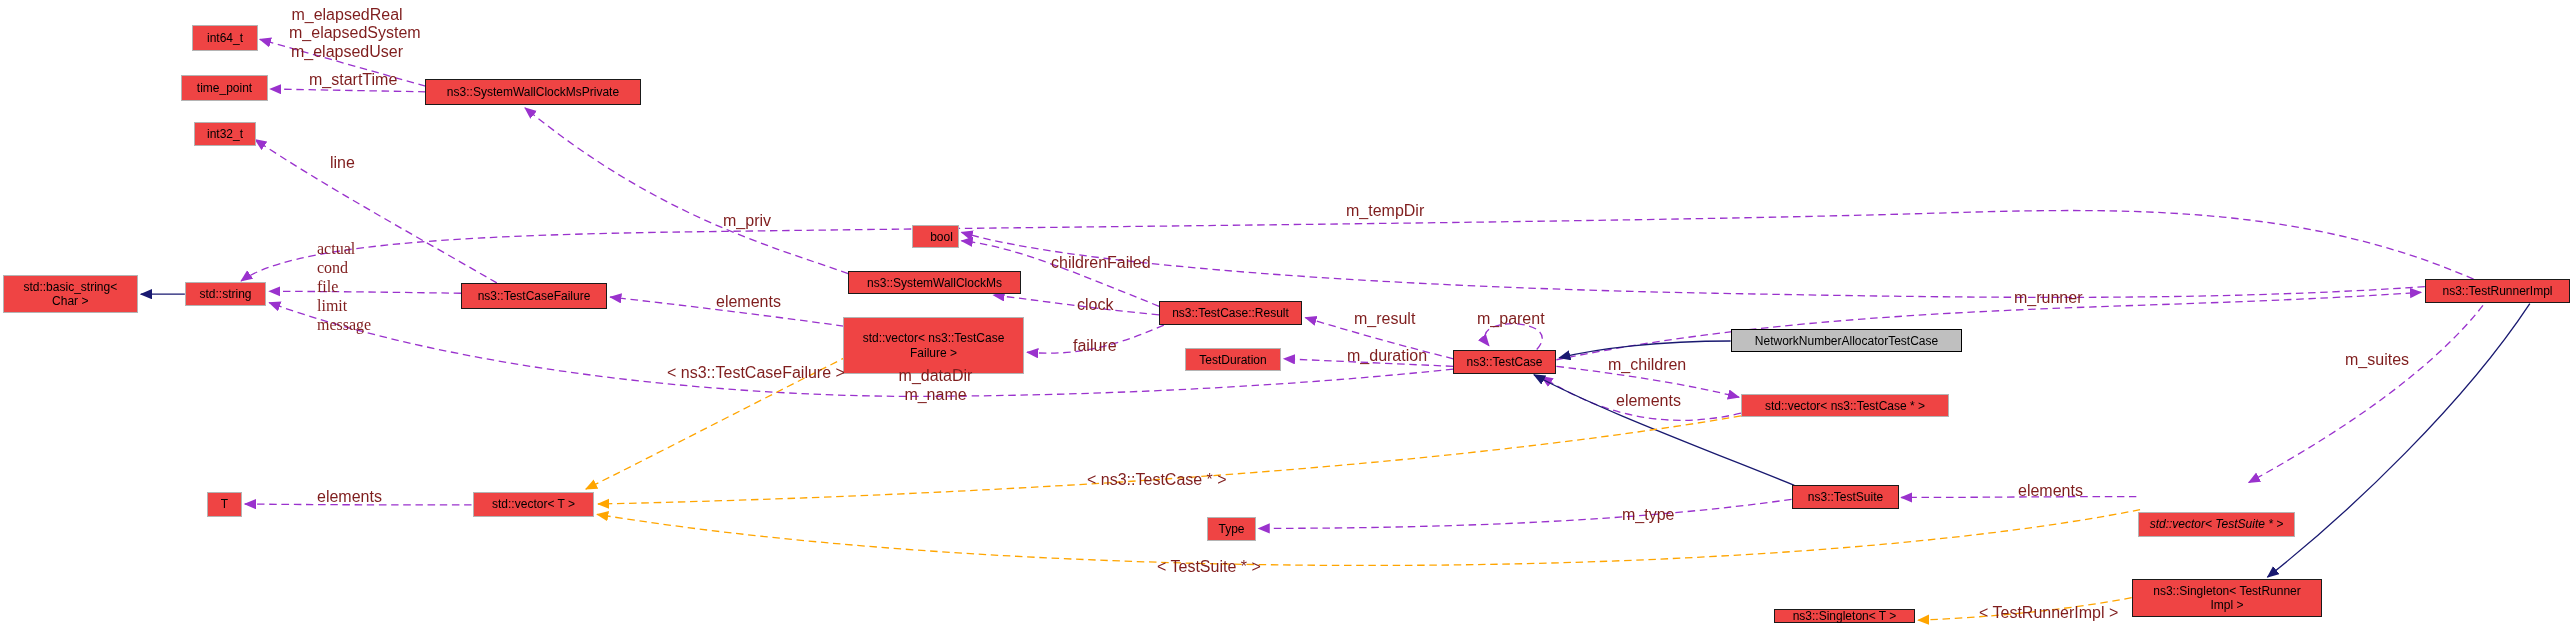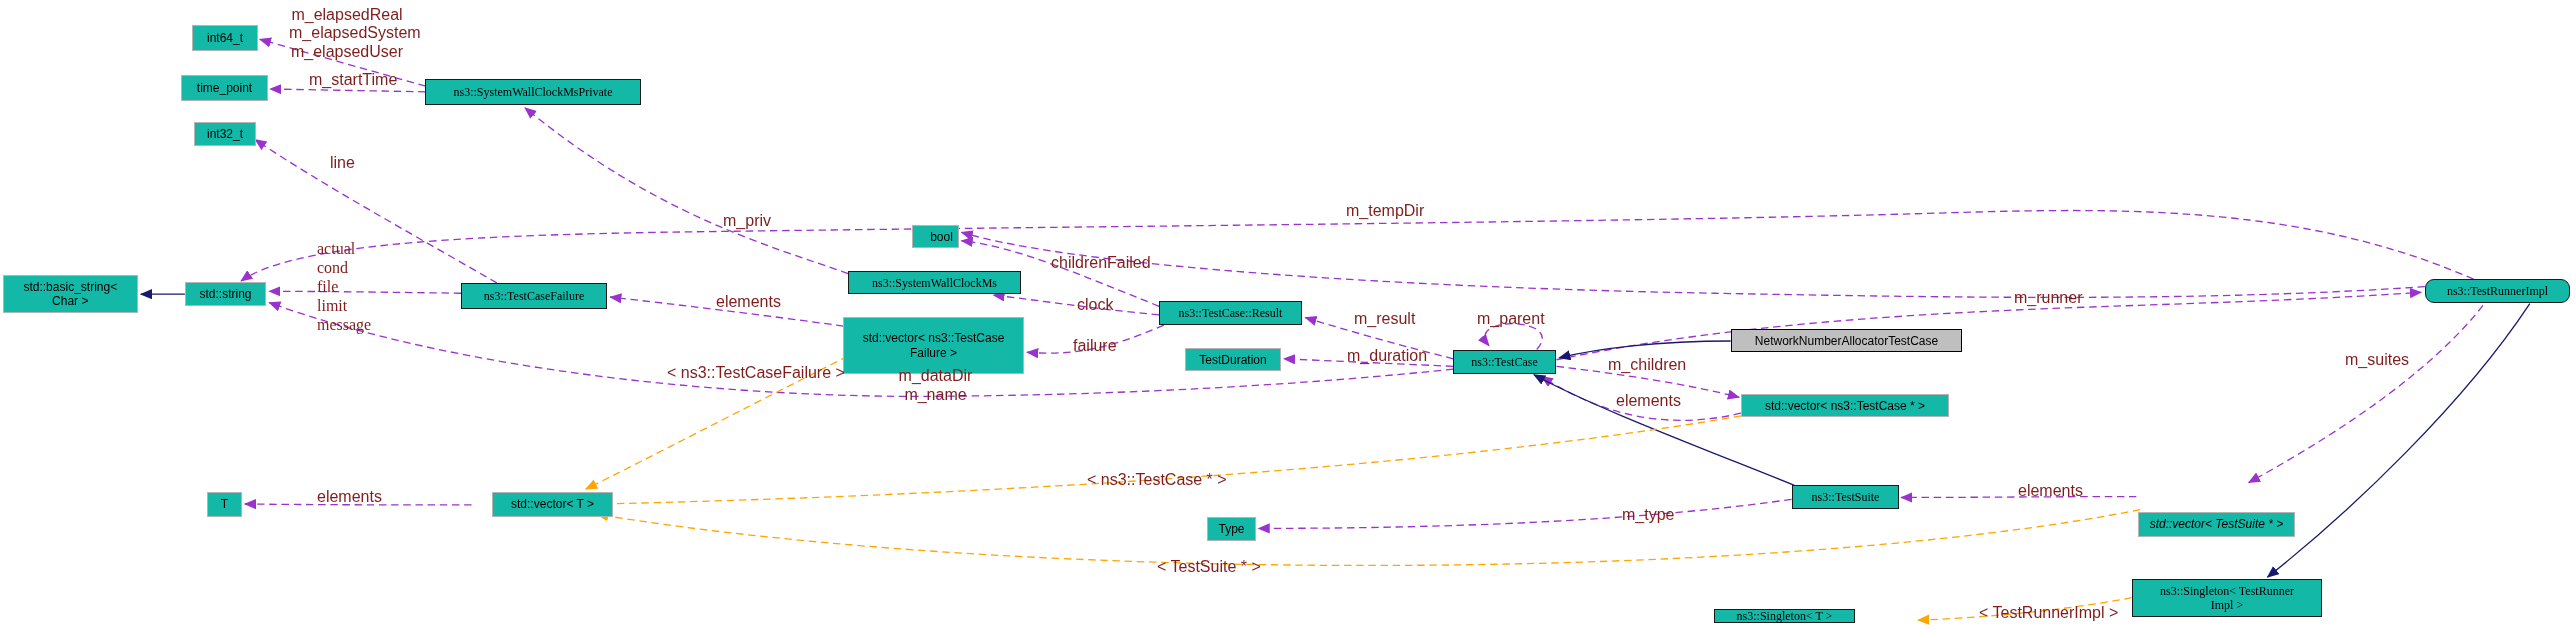--- a/index.html
+++ b/index.html
@@ -1,23 +1,23 @@
 <!DOCTYPE html>
 <html style="font-size:15px"><head>
 <meta charset="utf-8">
 <style>
   html,body{margin:0;padding:0;background:#ffffff;}
   #canvas{position:relative;width:2576px;height:638px;background:#ffffff;overflow:hidden;
           font-family:"Liberation Sans",sans-serif;}
   #edge-layer{position:absolute;left:0;top:0;width:2576px;height:638px;}
   #node-layer{position:absolute;left:0;top:0;width:2576px;height:638px;}
   .node{position:absolute;display:flex;align-items:center;justify-content:center;
-        text-align:center;font-size:12px;line-height:1.2;color:#000;background:#14b8a6;
+        text-align:center;font-size:12px;line-height:1.2;color:#000;background:#ef4444;
         border:0.9px solid #b4b4b4;white-space:pre-line;box-sizing:border-box;cursor:pointer;}
-  .node.class{border:1.5px solid #1a1a1a;font-family:Liberation Serif, serif;}
+  .node.class{border:1.5px solid #1a1a1a;}
   .node.highlight{background:#bfbfbf;border:1.5px solid #000;cursor:default;}
   .elabel{position:absolute;font-size:16px;line-height:1.18;color:#7f1d1d;white-space:pre-line;}
 </style>
 </head>
 <body>
 
 <div id="canvas">
   <svg id="edge-layer" width="2576" height="638" viewBox="0 0 2749 681" xmlns="http://www.w3.org/2000/svg">
       <defs>
         <marker id="arrow-member" orient="auto" markerUnits="userSpaceOnUse" markerWidth="15" markerHeight="12" refX="12" refY="5.5">
@@ -72,29 +72,29 @@
       <div class="node class" style="left: 461px; top: 283px; width: 146px; height: 26px;">ns3::TestCaseFailure</div>
       <div class="node class" style="left: 848px; top: 271px; width: 173px; height: 23.4px;">ns3::SystemWallClockMs</div>
       <div class="node external" style="left: 843px; top: 317px; width: 181px; height: 57px;">std::vector&lt; ns3::TestCase
 Failure &gt;</div>
       <div class="node external" style="left: 912px; top: 225px; width: 47px; height: 23.4px; padding-left: 12px;">bool</div>
       <div class="node class" style="left: 1159px; top: 301px; width: 143px; height: 24px;">ns3::TestCase::Result</div>
       <div class="node external" style="left: 1185px; top: 348px; width: 96px; height: 23.4px;">TestDuration</div>
       <div class="node class" style="left: 1453px; top: 350px; width: 103px; height: 24px;">ns3::TestCase</div>
       <div class="node highlight" style="left: 1731px; top: 329px; width: 231px; height: 23.4px;">NetworkNumberAllocatorTestCase</div>
       <div class="node external" style="left: 1741px; top: 394px; width: 208px; height: 23.4px;">std::vector&lt; ns3::TestCase * &gt;</div>
-      <div class="node class" style="left: 2425px; top: 279px; width: 145px; height: 24px; border-radius: 9px;">ns3::TestRunnerImpl</div>
+      <div class="node class" style="left: 2425px; top: 279px; width: 145px; height: 24px;">ns3::TestRunnerImpl</div>
       <div class="node external" style="left: 207px; top: 492px; width: 35px; height: 25px;">T</div>
-      <div class="node external" style="left: 473px; top: 492px; width: 121px; height: 25px; margin-left: 19px;">std::vector&lt; T &gt;</div>
+      <div class="node external" style="left: 473px; top: 492px; width: 121px; height: 25px;">std::vector&lt; T &gt;</div>
       <div class="node class" style="left: 1792px; top: 485px; width: 107px; height: 24px;">ns3::TestSuite</div>
       <div class="node external" style="left: 1207px; top: 517px; width: 49px; height: 24px;">Type</div>
       <div class="node external" style="left: 2138px; top: 512px; width: 157px; height: 25px; font-style: italic;">std::vector&lt; TestSuite * &gt;</div>
       <div class="node class" style="left: 2132px; top: 579px; width: 190px; height: 38px;">ns3::Singleton&lt; TestRunner
 Impl &gt;</div>
-      <div class="node class" style="left: 1714px; top: 609px; width: 141px; height: 14px;">ns3::Singleton&lt; T &gt;</div>
+      <div class="node class" style="left: 1774px; top: 609px; width: 141px; height: 14px;">ns3::Singleton&lt; T &gt;</div>
       <div class="elabel" style="left: 289px; top: 5.6px; width: 116px; text-align: center;">m_elapsedReal
 m_elapsedSystem
 m_elapsedUser</div>
       <div class="elabel" style="left: 309px; top: 71px;">m_startTime</div>
       <div class="elabel" style="left: 330px; top: 154px;">line</div>
       <div class="elabel" style="left: 317px; top: 240px; width: 67px; text-align: left; font-family: Liberation Serif, serif;">actual
 cond
 file
 limit
 message</div>

